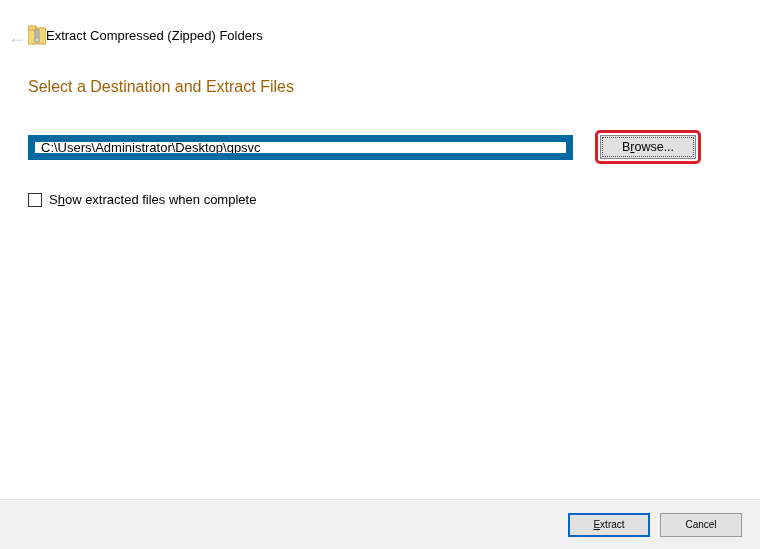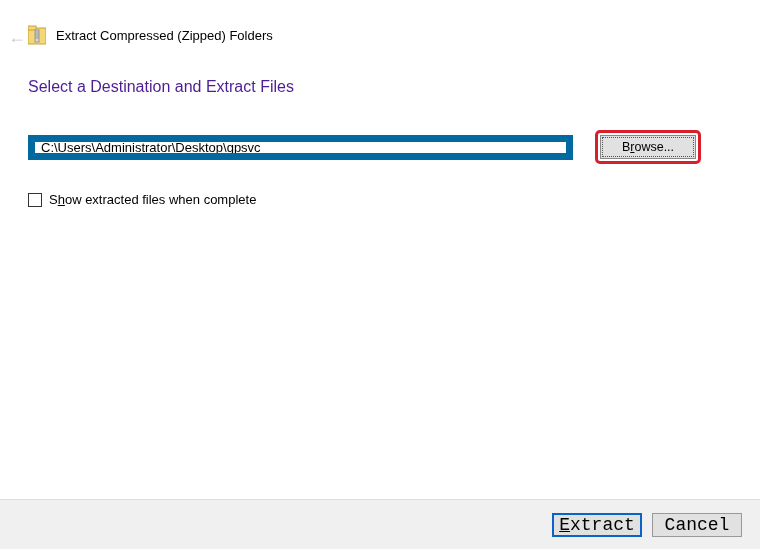--- a/index.html
+++ b/index.html
@@ -10,21 +10,20 @@
       color: #000;
       width: 760px;
       height: 549px;
       overflow: hidden;
       position: relative;
     }
     .header {
       display: flex;
       align-items: center;
       padding: 24px 0 0 28px;
-      gap: 10px;
     }
     .back-arrow {
       color: #ccc;
       font-size: 18px;
       line-height: 1;
       position: absolute;
       left: 8px;
       top: 28px;
     }
     .folder-icon {
@@ -33,21 +32,21 @@
       display: inline-block;
     }
     .window-title {
       font-size: 13px;
       color: #000;
     }
     .content {
       padding: 32px 28px 0 28px;
     }
     .instruction {
-      color: #4c1d95;
+      color: #a16207;
       font-size: 16px;
       font-weight: 400;
       margin-bottom: 34px;
     }
     .field-label {
       font-size: 13px;
       margin-bottom: 10px;
     }
     .path-row {
       display: flex;
@@ -104,26 +103,26 @@
       height: 50px;
       background: #f0f0f0;
       border-top: 1px solid #ddd;
       display: flex;
       align-items: center;
       justify-content: flex-end;
       padding-right: 18px;
       gap: 10px;
     }
     .footer-btn {
-      width: 90px;
+      width: 82px;
       height: 24px;
       background: #e1e1e1;
       border: 1px solid #999;
-      font-family: Liberation Mono, monospace;
-      font-size: 18px;
+      font-family: Liberation Sans, sans-serif;
+      font-size: 10px;
       cursor: pointer;
     }
     .footer-btn.primary {
       border: 2px solid #0a63c7;
       background: #e1e1e1;
     }
   </style>
 </head>
 <body>
 

